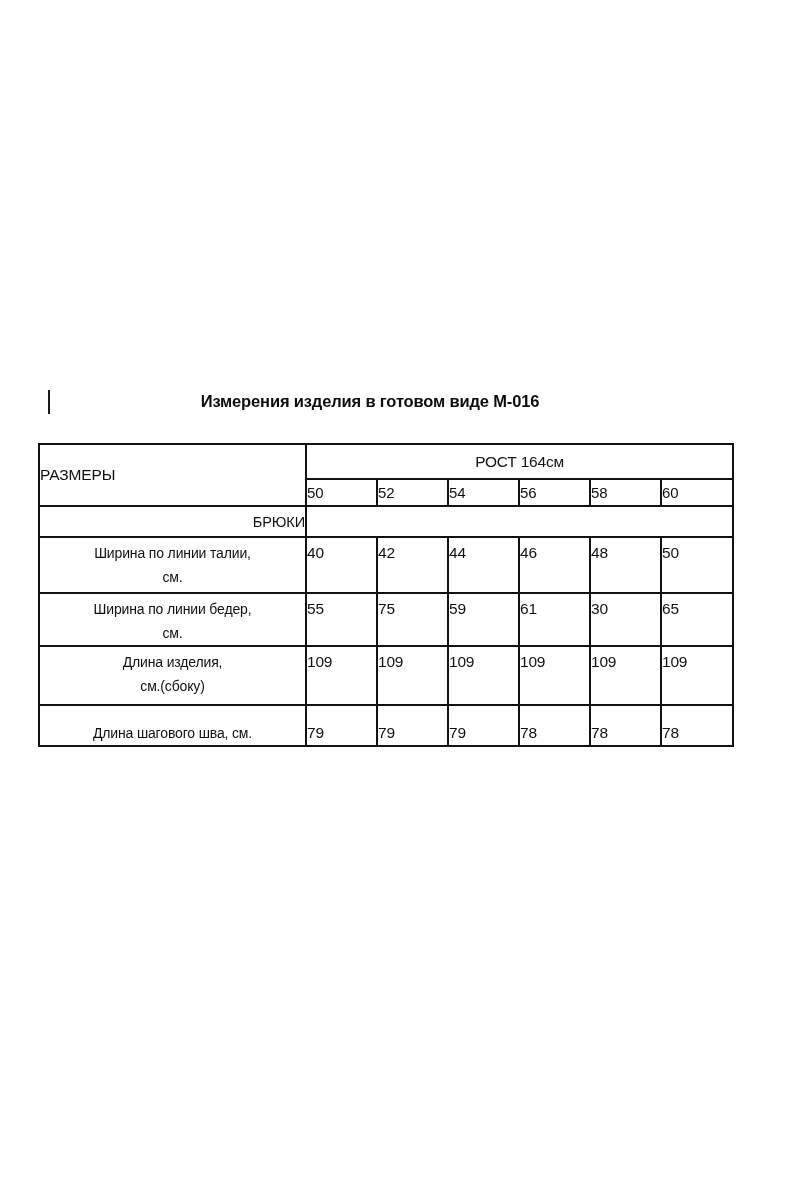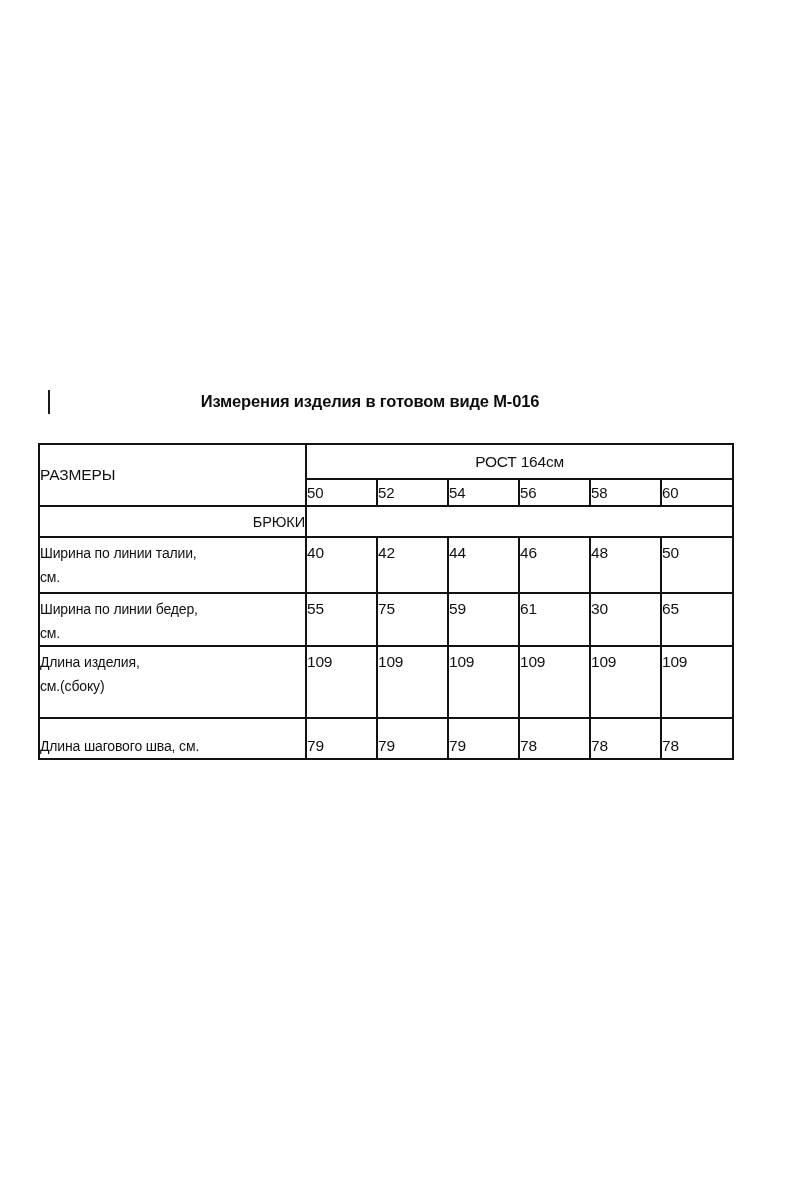--- a/index.html
+++ b/index.html
@@ -104,38 +104,38 @@
     height: 31px;
     font-size: 14.5px;
     font-weight: bold;
     text-align: right;
     padding: 0 0 0 10px;
     letter-spacing: -0.1px;
   }
   .td-group-empty { height: 31px; }
 
   .td-label {
-    text-align: left;
+    text-align: center;
     font-size: 14px;
     padding: 5px 6px 5px 10px;
     line-height: 24px;
     letter-spacing: -0.15px;
   }
   .td-val {
     text-align: left;
     font-size: 15.5px;
     padding: 0 0 0 9px;
     letter-spacing: -0.2px;
   }
   .row-tall  .td-label,
   .row-tall  .td-val { height: 56px; }
   .row-tall2 .td-label,
   .row-tall2 .td-val { height: 50px; }
   .row-tall3 .td-label,
-  .row-tall3 .td-val { height: 72px; }
+  .row-tall3 .td-val { height: 59px; }
   .row-short .td-label,
   .row-short .td-val { height: 28px; }
 
   .row-tall .td-val,
   .row-tall2 .td-val,
   .row-tall3 .td-val { vertical-align: top; padding-top: 6px; }
   .row-tall .td-label,
   .row-tall2 .td-label,
   .row-tall3 .td-label { vertical-align: top; padding-top: 3px; }
   .row-short .td-label,

